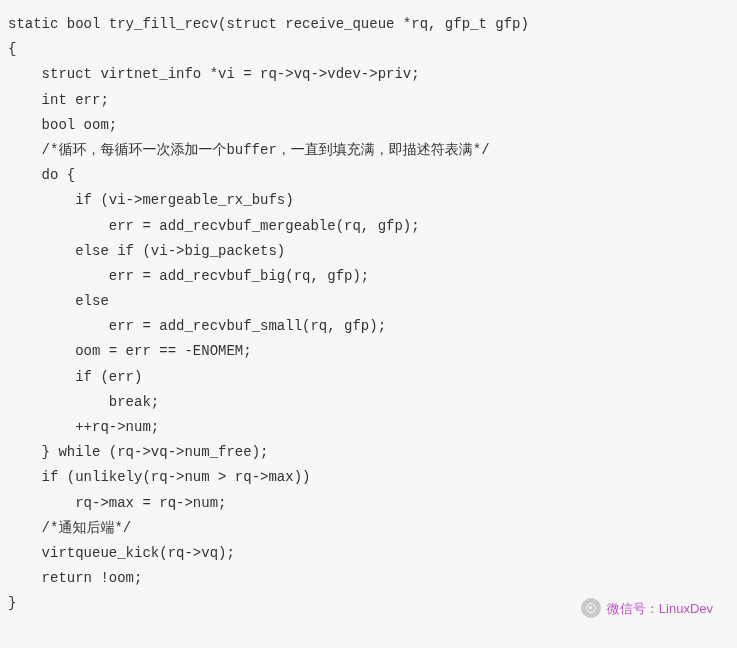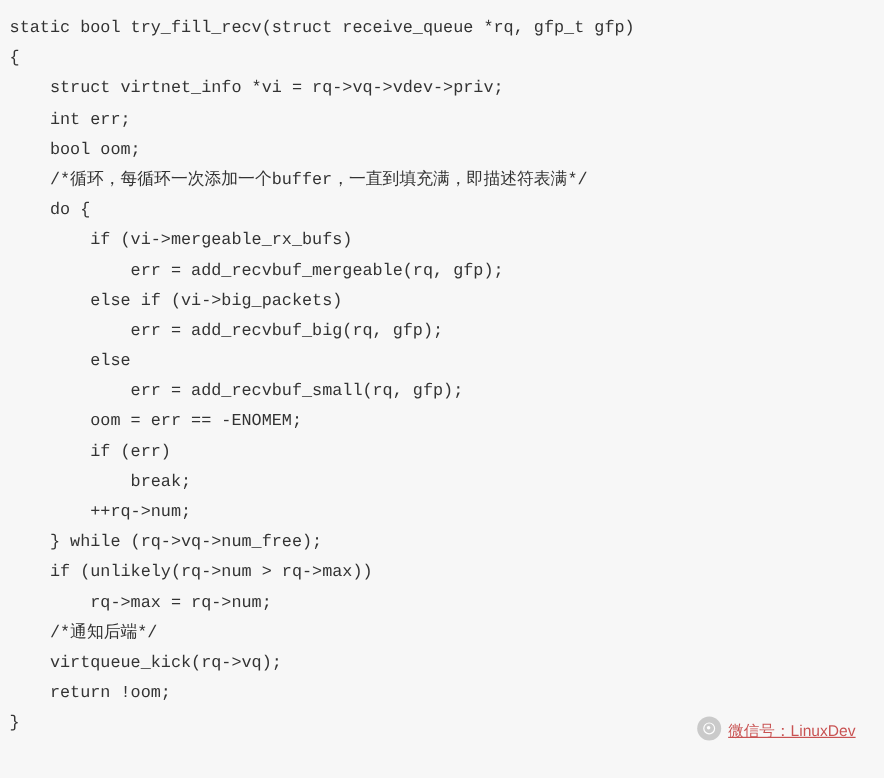--- a/index.html
+++ b/index.html
@@ -22,27 +22,26 @@
       white-space: pre;
     }
     .code-line {
       display: block;
     }
     .watermark {
       position: absolute;
       bottom: 28px;
       right: 24px;
       display: flex;
-      align-items: flex-start;
+      align-items: center;
       gap: 6px;
       opacity: 0.75;
       font-family: "Microsoft YaHei", sans-serif;
       font-size: 13px;
-      color: #b91c1c;
-      text-decoration: underline;
+      color: #a21caf;
     }
     .watermark .icon-circle {
       width: 20px;
       height: 20px;
       border-radius: 50%;
       background: #bbb;
       display: flex;
       align-items: center;
       justify-content: center;
       font-size: 10px;

